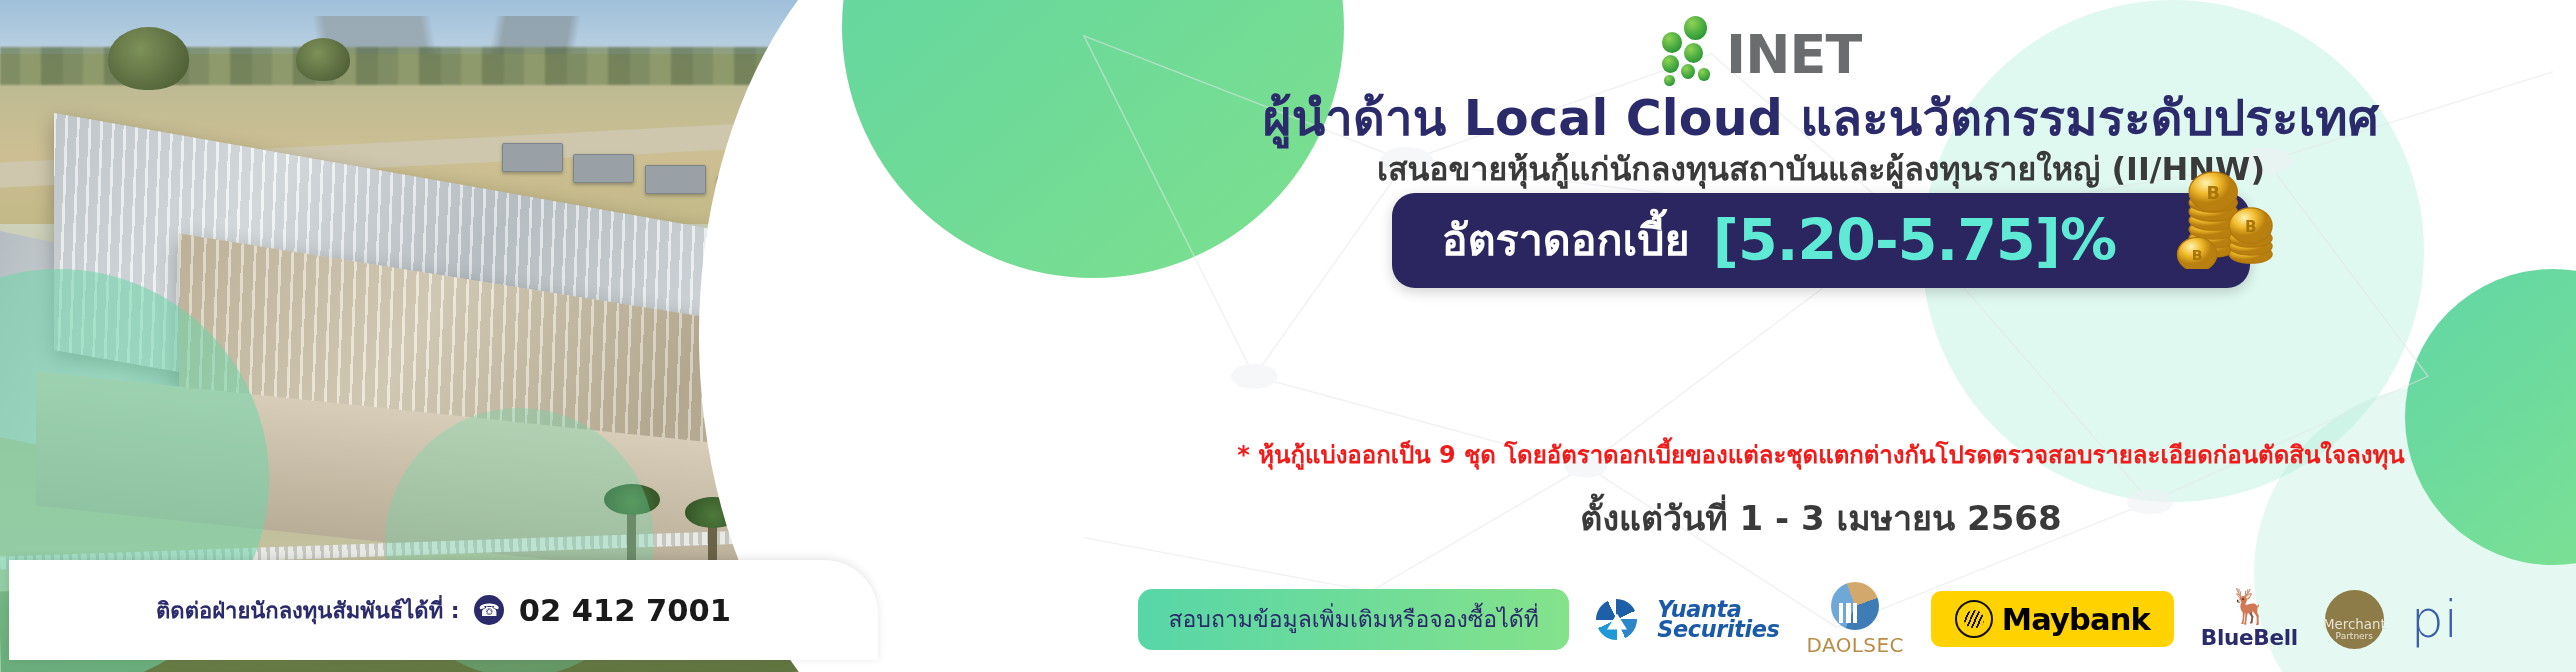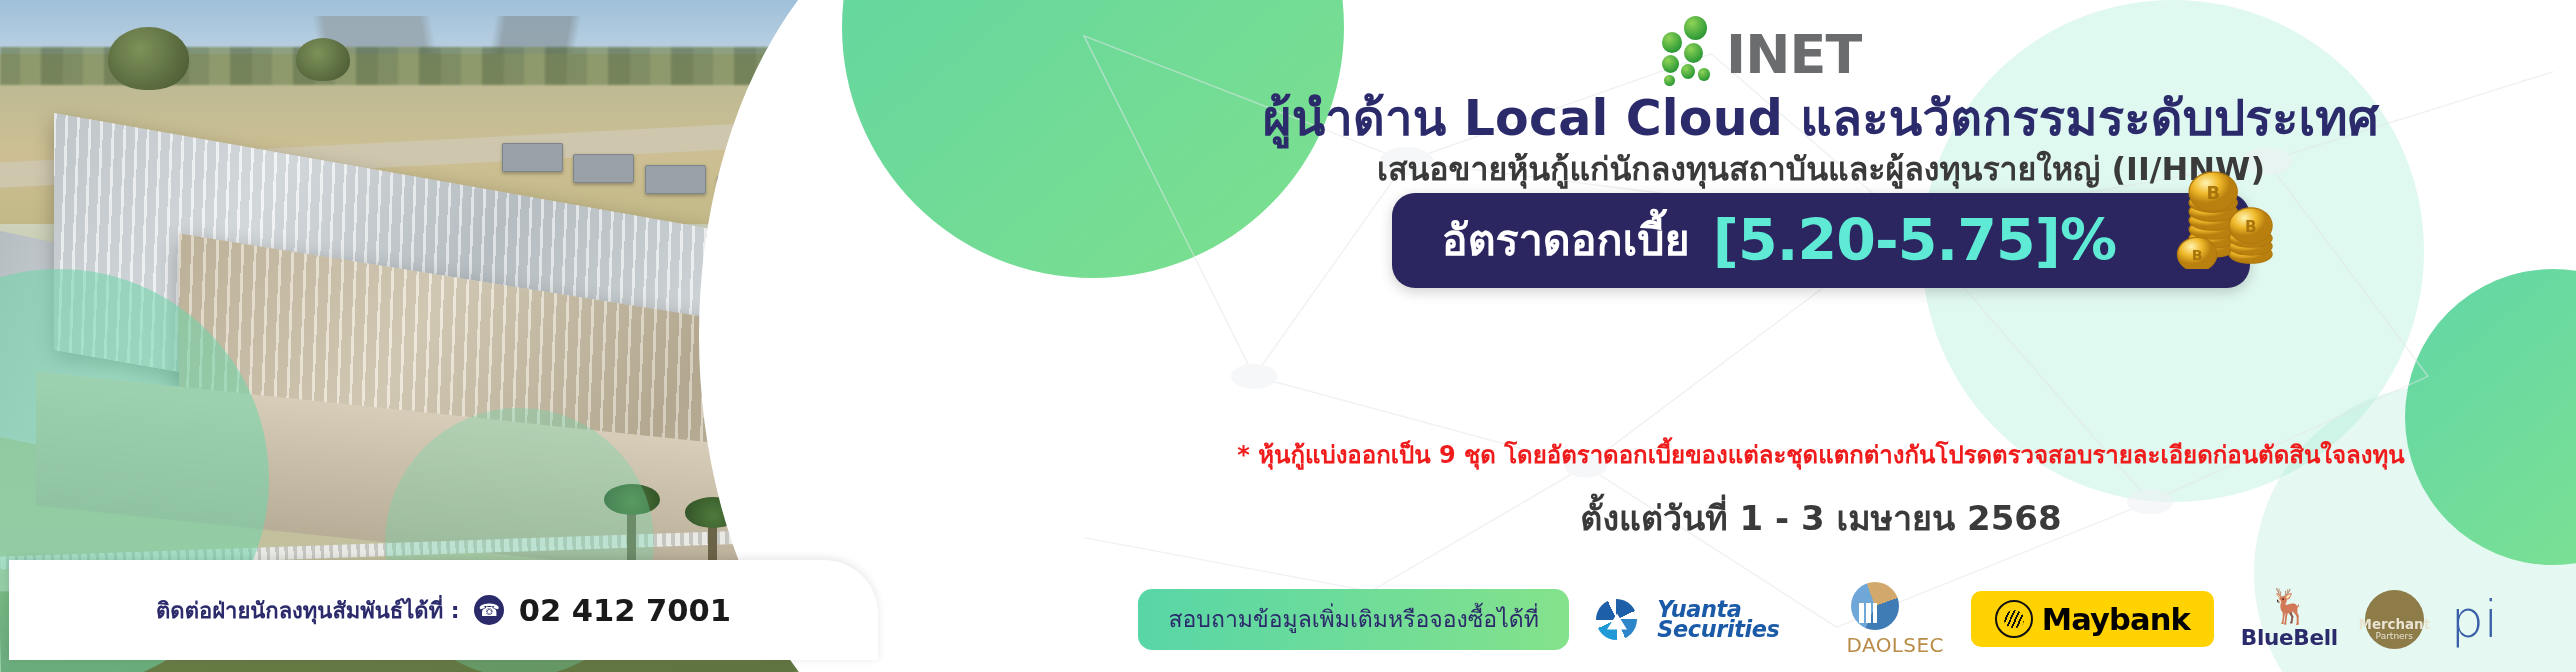--- a/index.html
+++ b/index.html
@@ -226,21 +226,21 @@
 
   .daol-mark{
     width:48px;height:48px;border-radius:50%;
     background:conic-gradient(from -20deg,#d3a86c 0 25%,#3f7bb5 25% 62%,#6fa8d8 62% 100%);
     position:relative;
   }
   .daol-mark::after{
     content:"";position:absolute;left:8px;bottom:7.2px;width:18px;height:20px;
     background:repeating-linear-gradient(90deg,#ffffff 0 4.5px,transparent 4.5px 7.2px);
   }
-  .daol-text{font-size:20px;font-weight:bold;color:#2f3c57;letter-spacing:0.4px;margin-left:40px;}
+  .daol-text{font-size:20px;font-weight:bold;color:#2f3c57;letter-spacing:0.4px;}
   .daol-text span{color:#b98c47;font-weight:normal;}
 
   .maybank{
     background:#ffd200;border-radius:10px;padding:9px 24px;
     display:flex;align-items:center;gap:9px;
   }
   .tiger{
     width:34px;height:34px;border-radius:50%;
     border:2.7px solid #111;
     background:radial-gradient(circle at 50% 45%,#ffd200 55%,#ffd200 100%);
@@ -257,21 +257,21 @@
   .bluebell{display:flex;flex-direction:column;align-items:center;gap:1.8px;}
   .deer{font-size:34px;color:#2b2a6b;line-height:1;}
   .bluebell-word{font-size:21.5px;color:#2b2a6b;font-weight:bold;letter-spacing:-0.3px;}
 
   .merchant{
     width:59px;height:59px;border-radius:50%;
     background:#8d7b48;color:#e9e3d2;
     display:flex;flex-direction:column;align-items:center;justify-content:center;
     line-height:1.05;
   }
-  .merchant b{font-size:13.4px;font-weight:bold;margin-top:20px;}
+  .merchant b{font-size:13.4px;font-weight:normal;margin-top:20px;}
   .merchant i{font-size:9px;font-style:normal;}
 
   .pi-logo{
     font-size:52px;color:#3a5fa8;line-height:.8;font-weight:300;
   }
 
   
   .contact{
     position:absolute;left:9px;top:560px;width:869px;height:100px;
     background:#ffffff;border-radius:0 54px 0 0;

